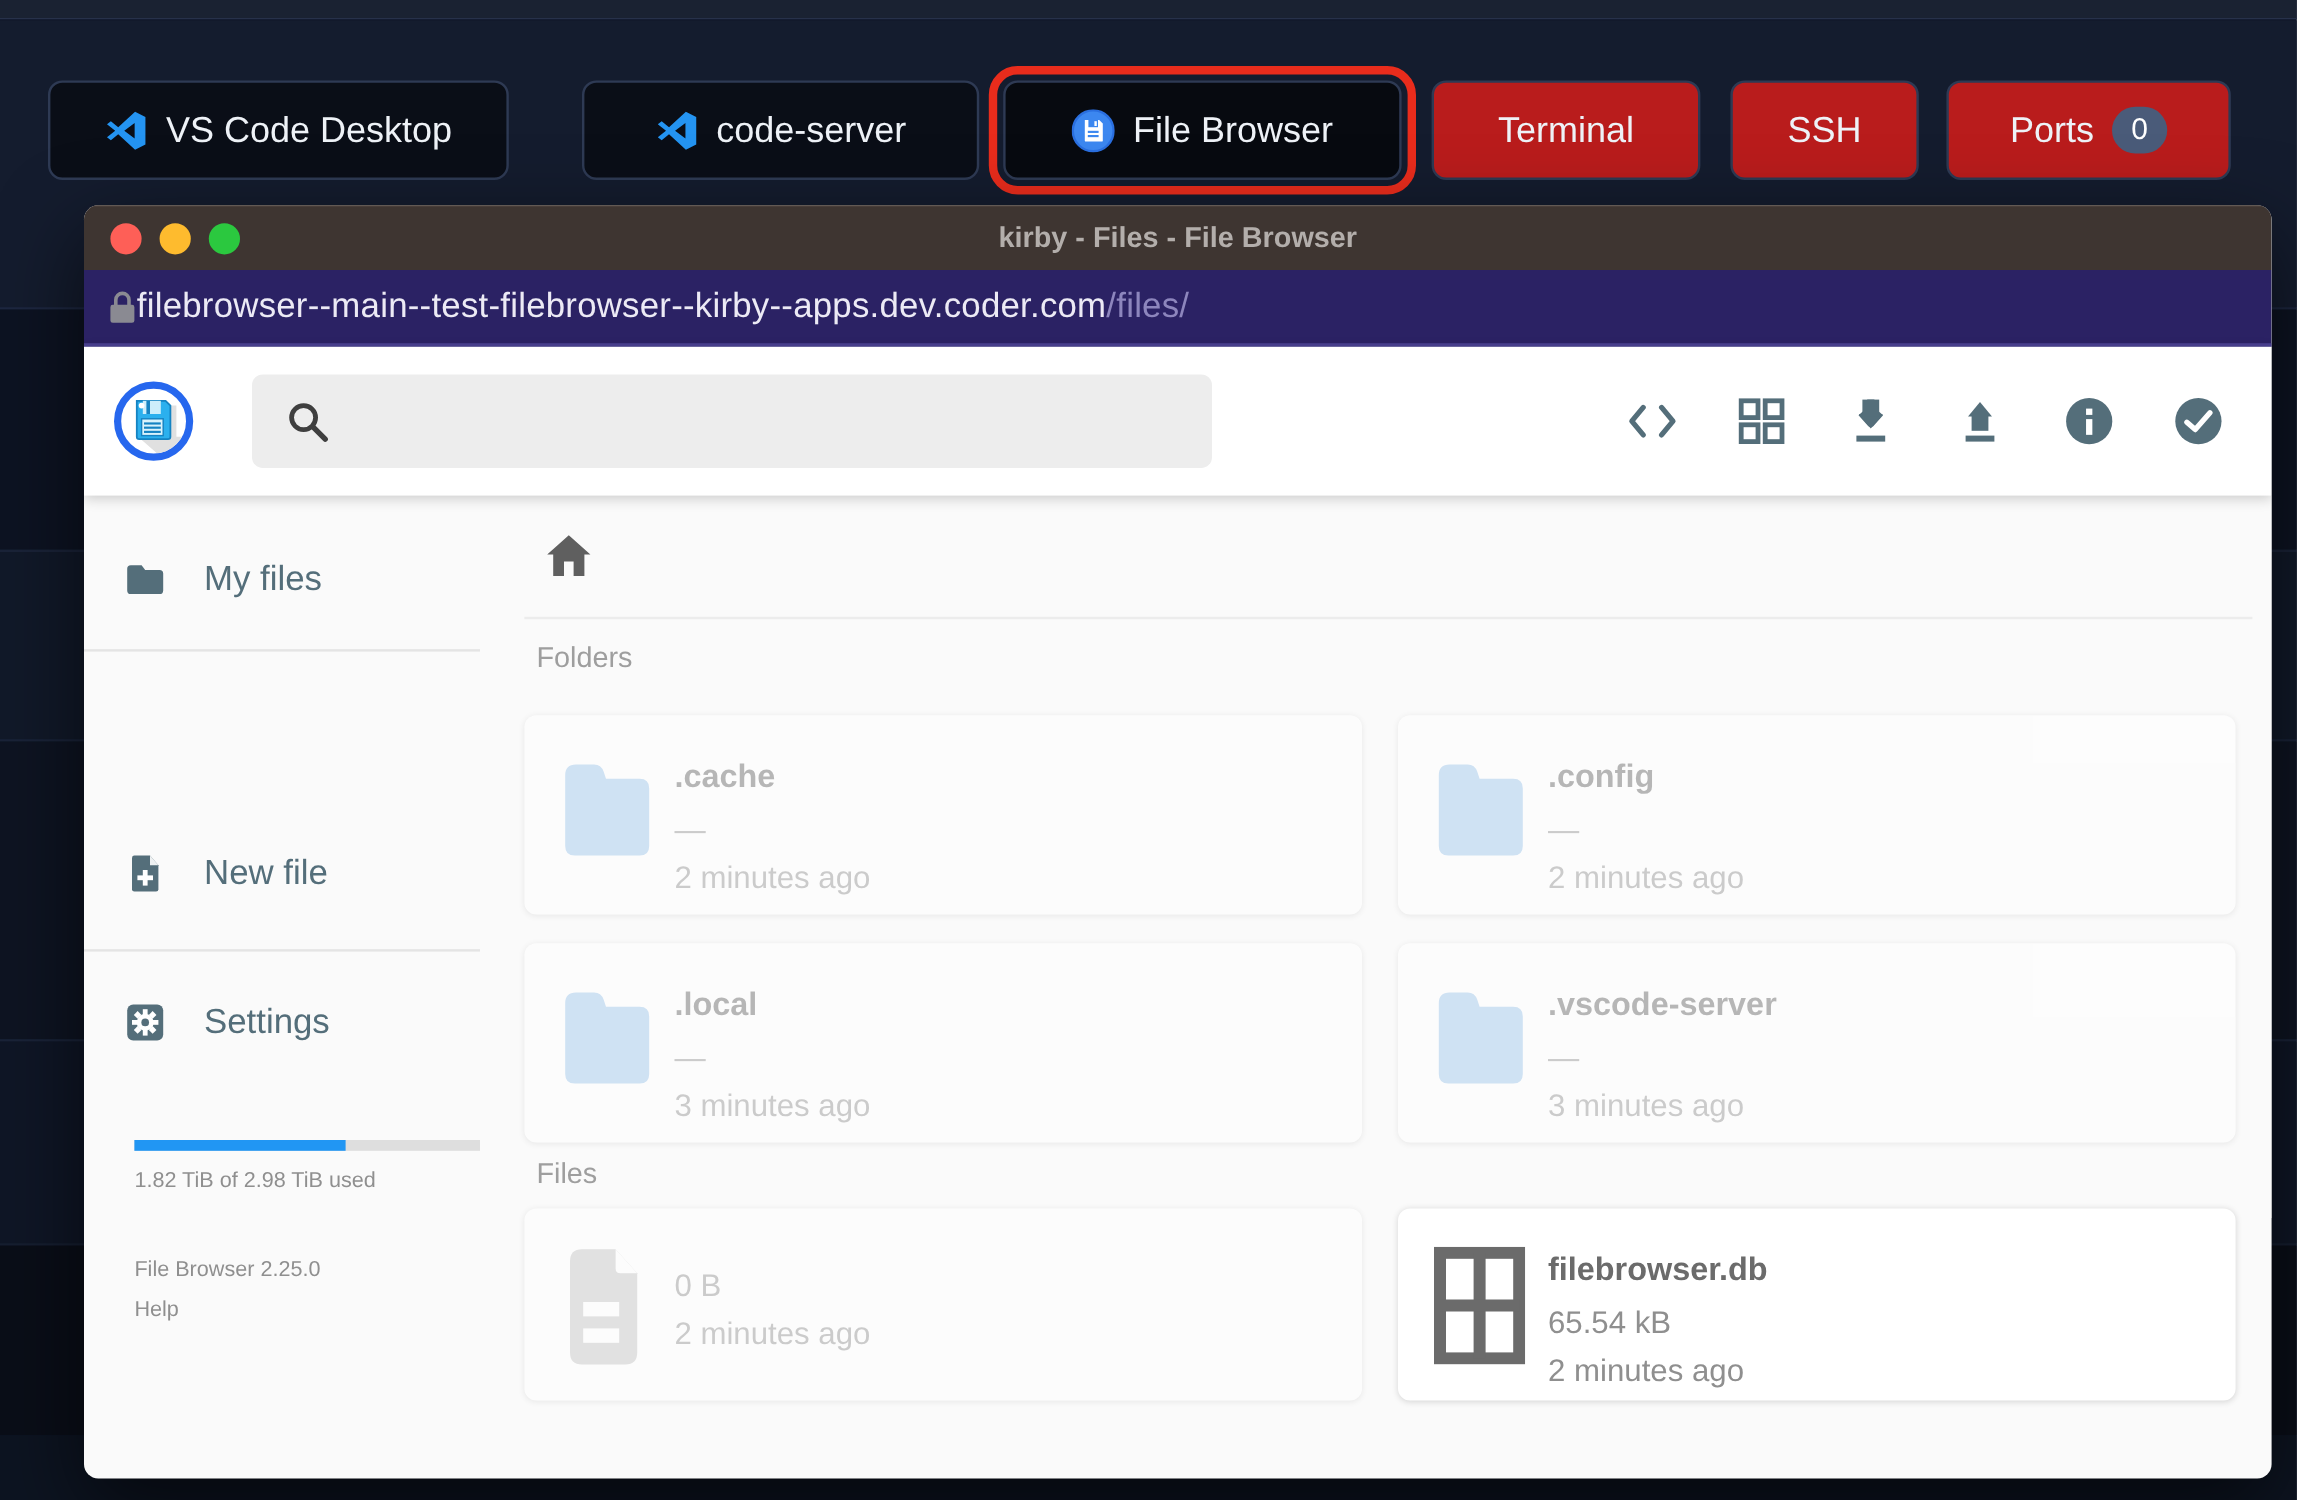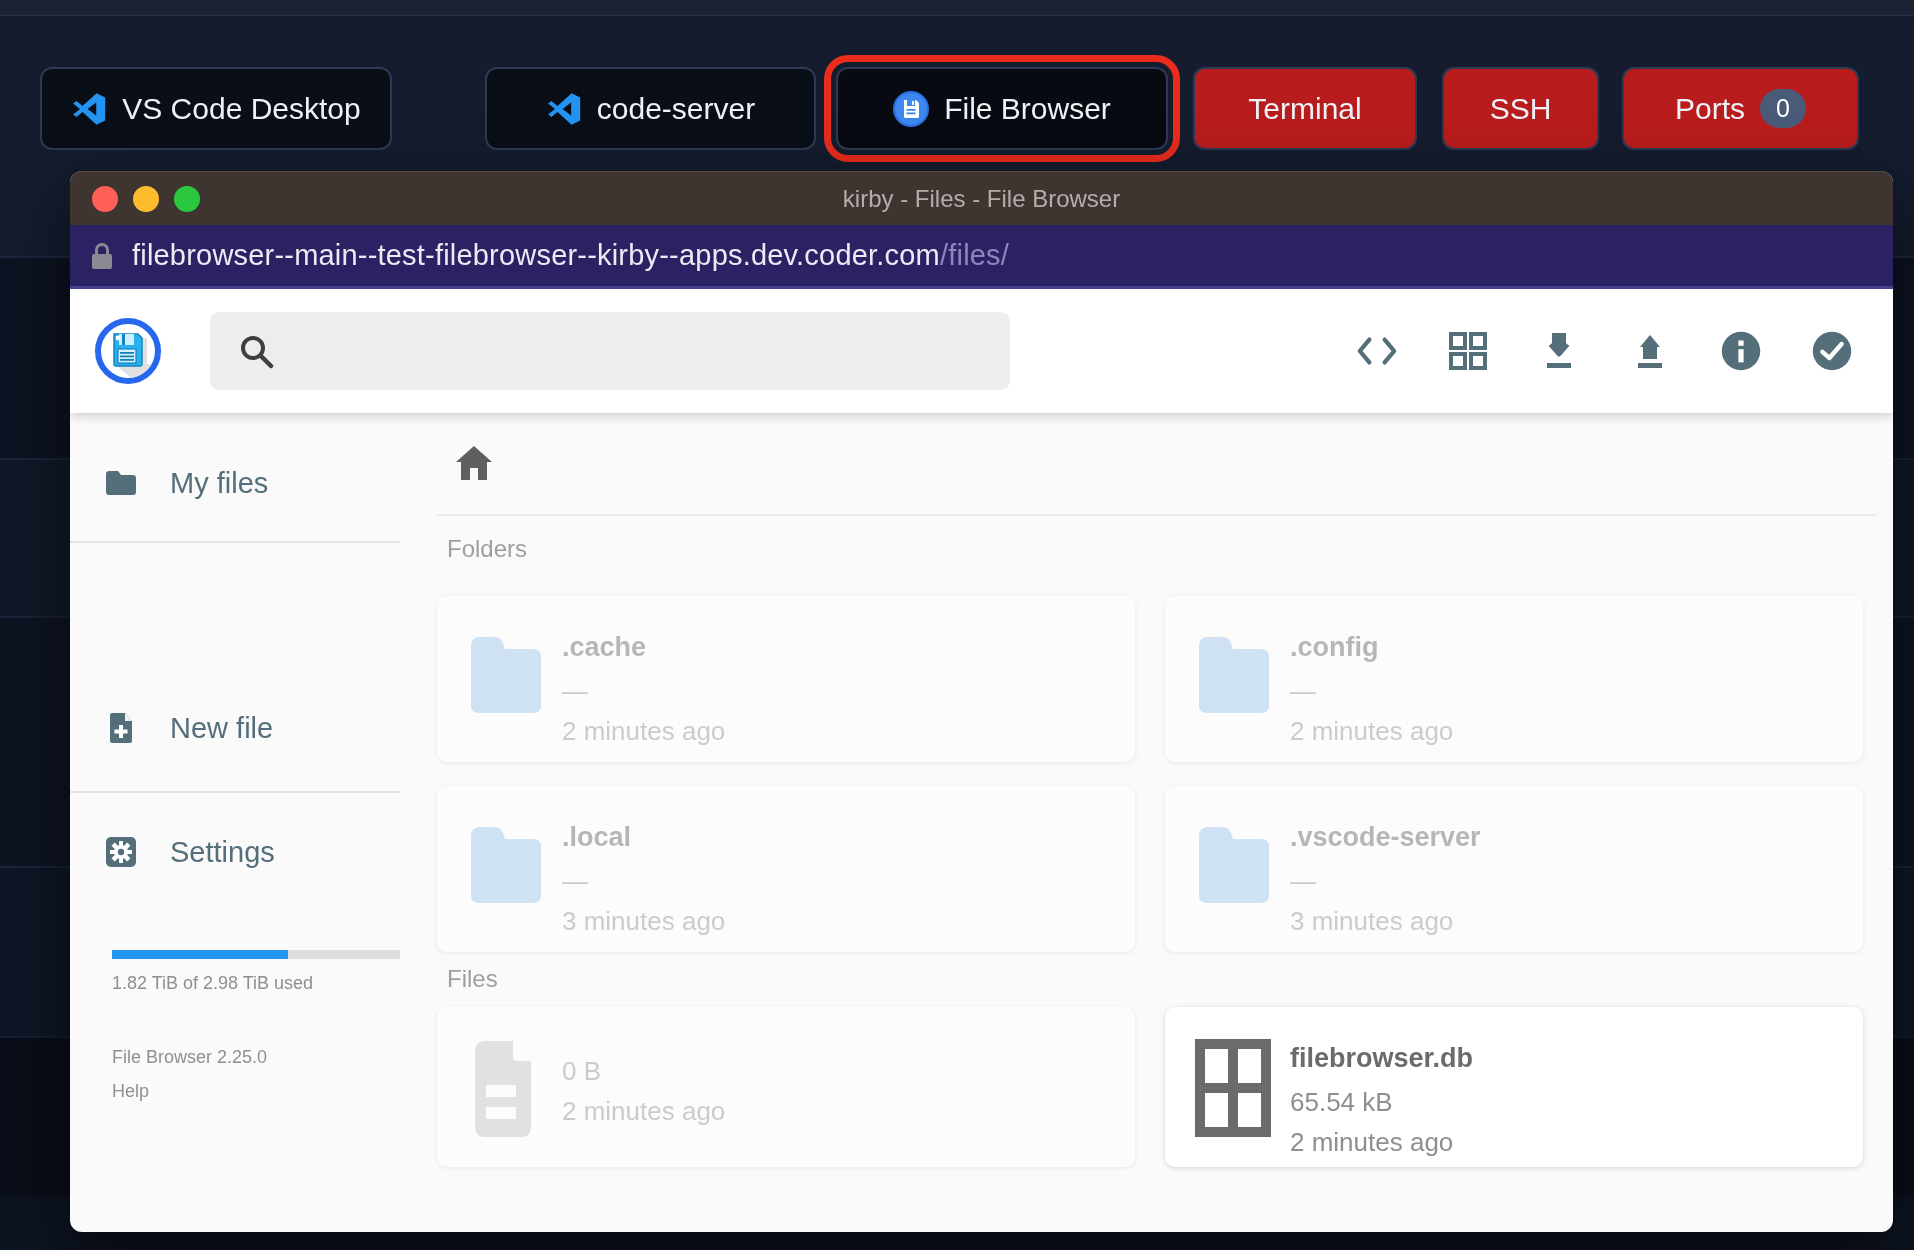--- a/index.html
+++ b/index.html
@@ -19,25 +19,25 @@
   .badge { background:#4a5b79; color:#fff; font-size:25px; min-width:46px; height:39px;
            border-radius:20px; display:flex; align-items:center; justify-content:center; }
   .appicon { width:36px; height:36px; display:inline-flex; }
 
   
   .window { position:absolute; left:70px; top:171px; width:1823px; height:1061px;
             border-radius:12px; overflow:hidden; box-shadow:0 25px 70px rgba(0,0,0,.6);
             background:#fafafa; }
   .titlebar { height:54px; background:#3e3531; border-top:1px solid #574d46;
               position:relative; display:flex; align-items:center; justify-content:center; }
-  .titlebar .title { color:#b3aeab; font-weight:normal; font-size:24px; }
+  .titlebar .title { color:#b3aeab; font-weight:bold; font-size:24px; }
   .dot { position:absolute; top:14px; width:26px; height:26px; border-radius:50%; cursor:pointer; }
 
   .urlbar { height:64px; background:#2b2264; border-bottom:3px solid #4a4191;
-            display:flex; align-items:center; padding-left:20px; gap:18px; }
+            display:flex; align-items:center; padding-left:20px; }
   .urltext { font-size:29px; letter-spacing:.2px; }
   .urltext .host { color:#eceaf5; }
   .urltext .path { color:#8d86bd; }
 
   
   .appheader { height:124px; background:#fff; position:relative; z-index:5;
                box-shadow:0 3px 10px rgba(0,0,0,.18); display:flex; align-items:center; }
   .logo { position:absolute; left:25px; top:29px; width:66px; height:66px; border-radius:50%;
           border:6px solid #2667ee; background:#fff; overflow:hidden; display:flex;
           align-items:center; justify-content:center; cursor:pointer; }
@@ -92,21 +92,21 @@
   <div class="bgrow" style="top:616px;height:2px;background:#1a2338;"></div>
   <div class="bgrow" style="top:618px;height:248px;background:#0e1422;"></div>
   <div class="bgrow" style="top:866px;height:2px;background:#1a2338;"></div>
   <div class="bgrow" style="top:868px;height:168px;background:#0f1626;"></div>
   <div class="bgrow" style="top:1036px;height:2px;background:#161e30;"></div>
   <div class="bgrow" style="top:1038px;height:158px;background:#0a0e18;"></div>
   <div class="bgrow" style="top:1196px;height:54px;background:#0d1421;"></div>
 </div>
 
 <div>
-  <div class="taskbtn dark" style="left:40px;width:352px;">
+  <div class="taskbtn dark" style="left:40px;width:384px;">
     <span class="appicon">
       <svg viewBox="0 0 100 100">
           <path fill="#2494f2" d="M71 6 L95 18 V82 L71 94 L32 58 L15 72 L6 65 L25 50 L6 35 L15 28 L32 42 Z M70 32 L46 50 L70 68 Z"></path>
         </svg>
     </span>
     <span>VS Code Desktop</span>
   </div>
   <div class="taskbtn dark" style="left:485px;width:331px;">
     <span class="appicon">
       <svg viewBox="0 0 100 100">

